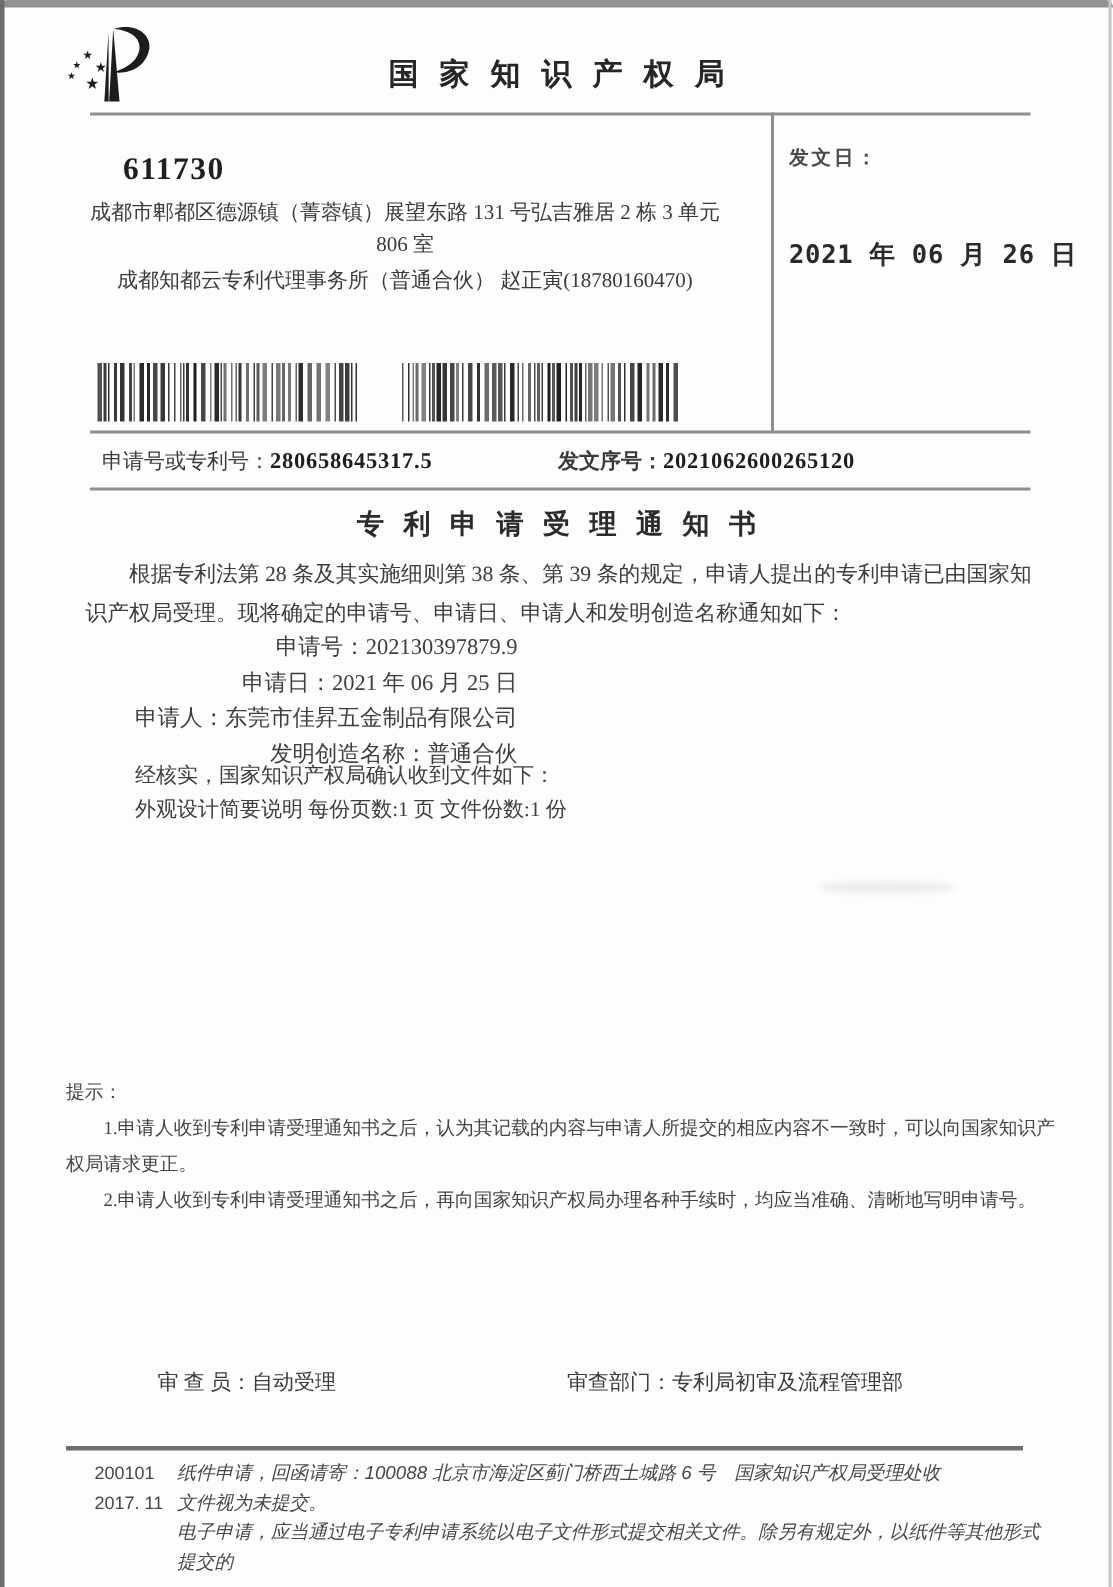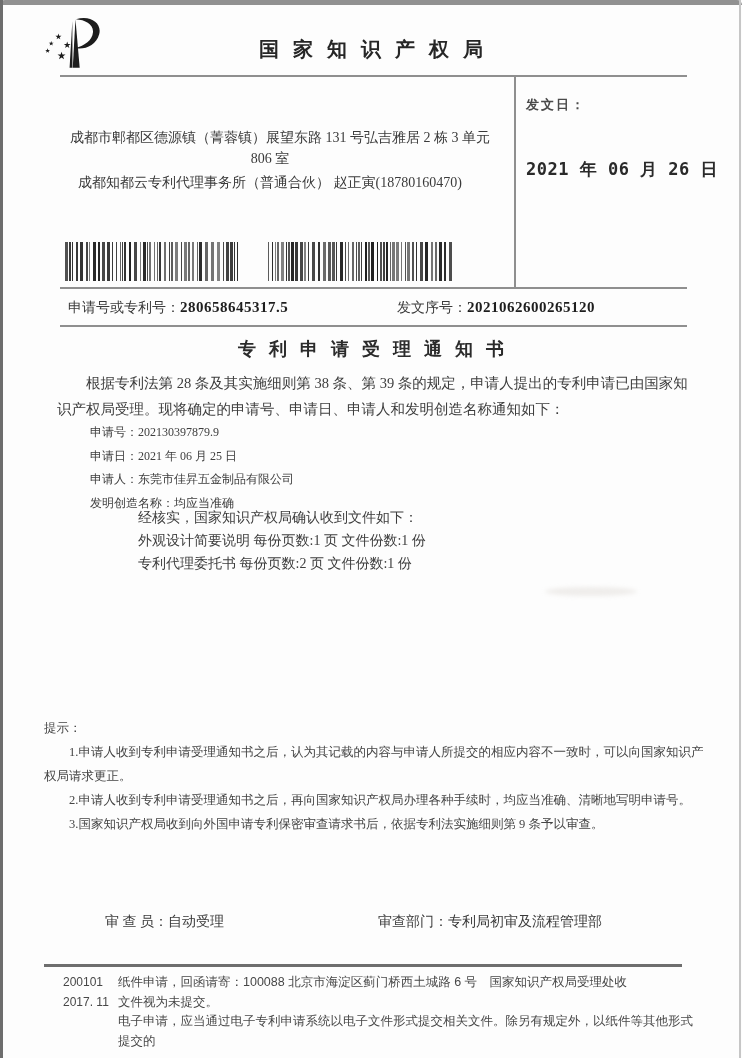--- a/index.html
+++ b/index.html
@@ -29,67 +29,67 @@
   .office-title{
     position:absolute;left:0;top:36px;width:100%;
     text-align:center;
     font-family:"Liberation Sans","DejaVu Sans",sans-serif;
     font-weight:bold;font-size:20px;color:#262626;
     letter-spacing:14px;text-indent:14px;
   }
 
   .recipient{position:absolute;left:50px;top:100px;width:440px;font-size:14px;color:#3a3a3a;}
   .postal{margin-left:32px;font-weight:bold;font-size:21px;color:#1f1f1f;letter-spacing:1px;}
-  .addr1{margin-top:27px;text-align:right;line-height:21px;}
+  .addr1{margin-top:7px;text-align:center;line-height:21px;}
   .addr2{text-align:center;line-height:21px;}
   .agency{margin-top:3px;text-align:center;line-height:21px;}
 
   .datebox{position:absolute;left:526px;top:96px;width:160px;font-weight:bold;}
   .date-label{font-size:13px;color:#4a4a4a;letter-spacing:2px;}
   .date-value{
     margin-top:44px;
     font-family:"DejaVu Sans Mono","Liberation Mono",monospace;
     font-size:17px;color:#2a2a2a;letter-spacing:0.5px;white-space:nowrap;
   }
 
   .barcode{position:absolute;top:242px;height:39px;}
   .barcode i{position:absolute;top:0;bottom:0;background:#1d1d1d;}
   .bc1{left:65px;width:176px;}
   .bc2{left:268px;width:188px;}
 
   .refline{position:absolute;top:299px;font-size:14px;color:#3a3a3a;white-space:nowrap;}
   .ref-app{left:68px;}
-  .ref-serial{left:397px;}
+  .ref-serial{left:372px;font-weight:bold;}
   .refline b{font-size:15px;color:#1e1e1e;letter-spacing:0.5px;}
 
   .notice-title{
     position:absolute;left:0;top:337px;width:100%;
     text-align:center;
     font-family:"Liberation Sans","DejaVu Sans",sans-serif;
     font-weight:bold;font-size:18px;color:#2b2b2b;
     letter-spacing:13px;text-indent:13px;
   }
 
   .intro{position:absolute;left:57px;top:370px;width:636px;font-size:14.5px;line-height:26px;}
   .intro p{margin:0;text-indent:2em;}
 
-  .fields{position:absolute;left:90px;top:421px;font-size:12px;line-height:23.5px;}
-  .received{position:absolute;left:90px;top:506px;font-size:14px;line-height:23.2px;margin-left:48px;}
+  .fields{position:absolute;left:90px;top:421px;font-size:15px;line-height:23.5px;text-align:right;}
+  .received{position:absolute;left:90px;top:506px;font-size:14px;line-height:23.2px;}
 
   .tips{position:absolute;left:44px;top:716px;width:670px;font-size:12.5px;line-height:24px;color:#444;}
   .tips p{margin:0;text-indent:2em;}
   .tips .tips-label{text-indent:0;}
 
   .signoff{position:absolute;left:0;top:913px;width:742px;font-size:14px;color:#3a3a3a;}
   .examiner{position:absolute;left:105px;white-space:nowrap;}
   .department{position:absolute;left:378px;white-space:nowrap;}
 
   .footer{font-family:"Liberation Sans","DejaVu Sans",sans-serif;color:#474747;}
   .footer-codes{position:absolute;left:63px;top:973px;font-size:12px;line-height:19.5px;}
-  .footer-text{position:absolute;left:118px;top:973px;width:585px;font-size:12.5px;line-height:19.5px;}
+  .footer-text{position:absolute;left:118px;top:973px;width:585px;font-size:12.5px;line-height:19.5px;font-style:italic;}
 
   .smudge{position:absolute;left:545px;top:587px;width:92px;height:9px;background:rgba(205,198,190,0.28);border-radius:50%;filter:blur(2px);}
 </style>
 </head>
 <body>
 
 <div class="page">
 
   <div class="frame-top"></div>
   <div class="frame-left"></div>
@@ -112,20 +112,21 @@
   </div>
 
   <div class="office-title">国家知识产权局</div>
 
   <div class="rule rule1"></div>
   <div class="vline"></div>
   <div class="rule rule2"></div>
   <div class="rule rule3"></div>
 
   <div class="recipient">
+    <div class="postal">611730</div>
     <div class="addr1">成都市郫都区德源镇（菁蓉镇）展望东路 131 号弘吉雅居 2 栋 3 单元</div>
     <div class="addr2">806 室</div>
     <div class="agency">成都知都云专利代理事务所（普通合伙）  赵正寅(18780160470)</div>
   </div>
 
   <div class="datebox">
     <div class="date-label">发文日：</div>
     <div class="date-value">2021 年 06 月 26 日</div>
   </div>
 
@@ -234,36 +235,34 @@
   <div class="notice-title">专利申请受理通知书</div>
 
   <div class="intro">
     <p>根据专利法第 28 条及其实施细则第 38 条、第 39 条的规定，申请人提出的专利申请已由国家知识产权局受理。现将确定的申请号、申请日、申请人和发明创造名称通知如下：</p>
   </div>
 
   <div class="fields">
     <div>申请号：202130397879.9</div>
     <div>申请日：2021 年 06 月 25 日</div>
     <div>申请人：东莞市佳昇五金制品有限公司</div>
-    <div>发明创造名称：均应当准确</div>
+    <div>发明创造名称：普通合伙</div>
   </div>
 
   <div class="received">
     <div>经核实，国家知识产权局确认收到文件如下：</div>
     <div>外观设计简要说明 每份页数:1 页  文件份数:1 份</div>
-    <div>专利代理委托书 每份页数:2 页  文件份数:1 份</div>
   </div>
 
   <div class="smudge"></div>
 
   <div class="tips">
     <p class="tips-label">提示：</p>
     <p>1.申请人收到专利申请受理通知书之后，认为其记载的内容与申请人所提交的相应内容不一致时，可以向国家知识产权局请求更正。</p>
     <p>2.申请人收到专利申请受理通知书之后，再向国家知识产权局办理各种手续时，均应当准确、清晰地写明申请号。</p>
-    <p>3.国家知识产权局收到向外国申请专利保密审查请求书后，依据专利法实施细则第 9 条予以审查。</p>
   </div>
 
   <div class="signoff">
     <div class="examiner">
       <span>审 查 员：</span><span>自动受理</span>
     </div>
     <div class="department">
       <span>审查部门：</span><span>专利局初审及流程管理部</span>
     </div>
   </div>

